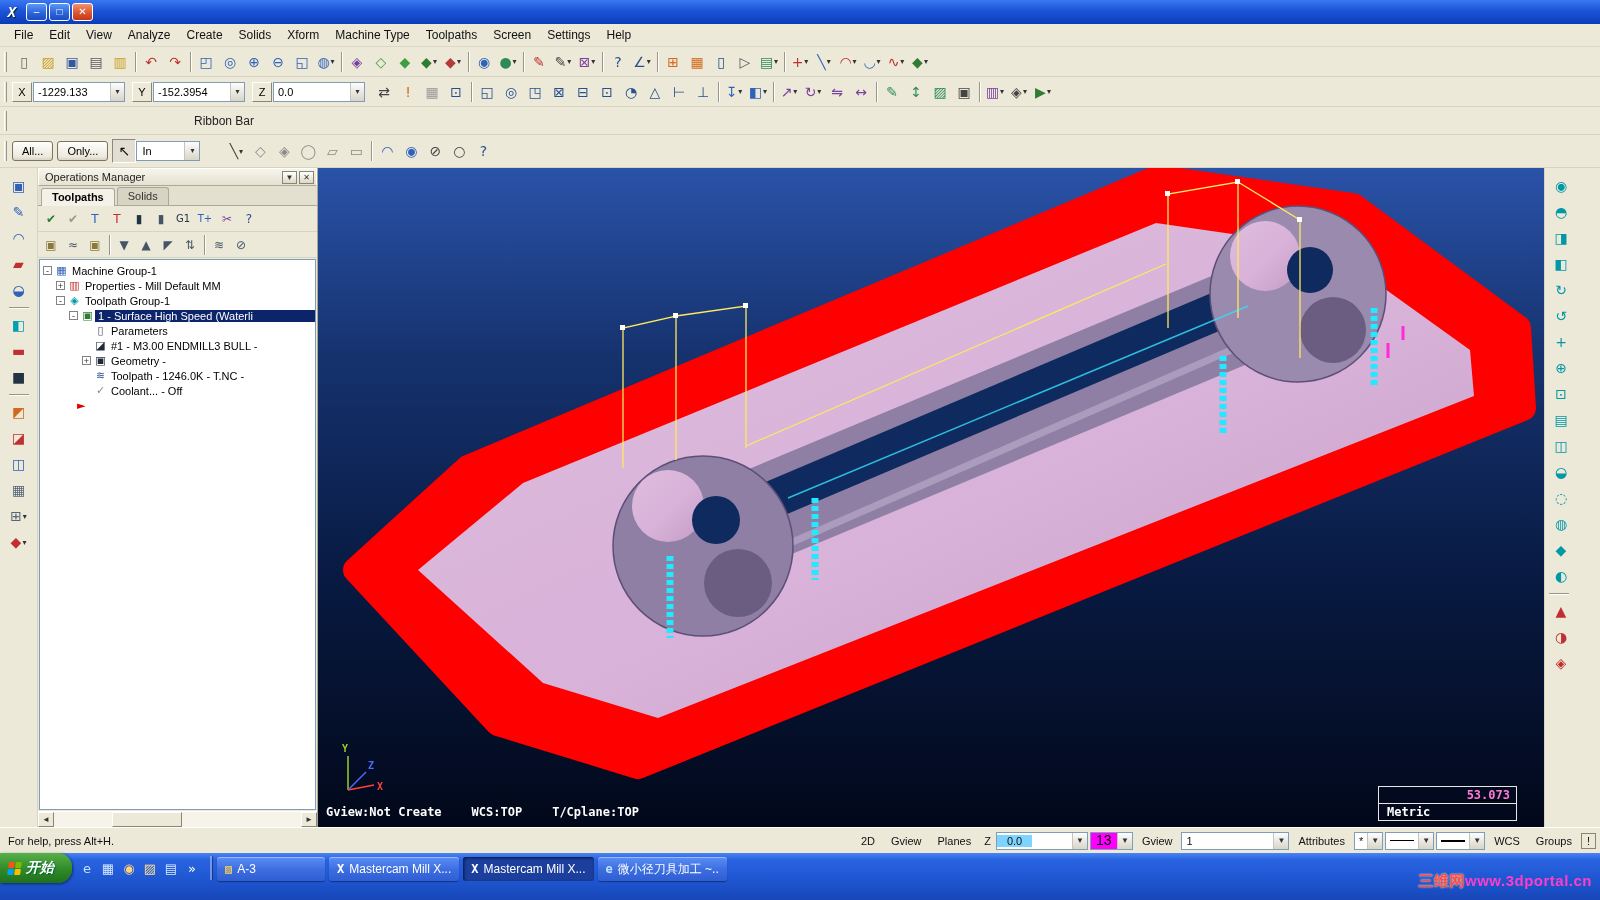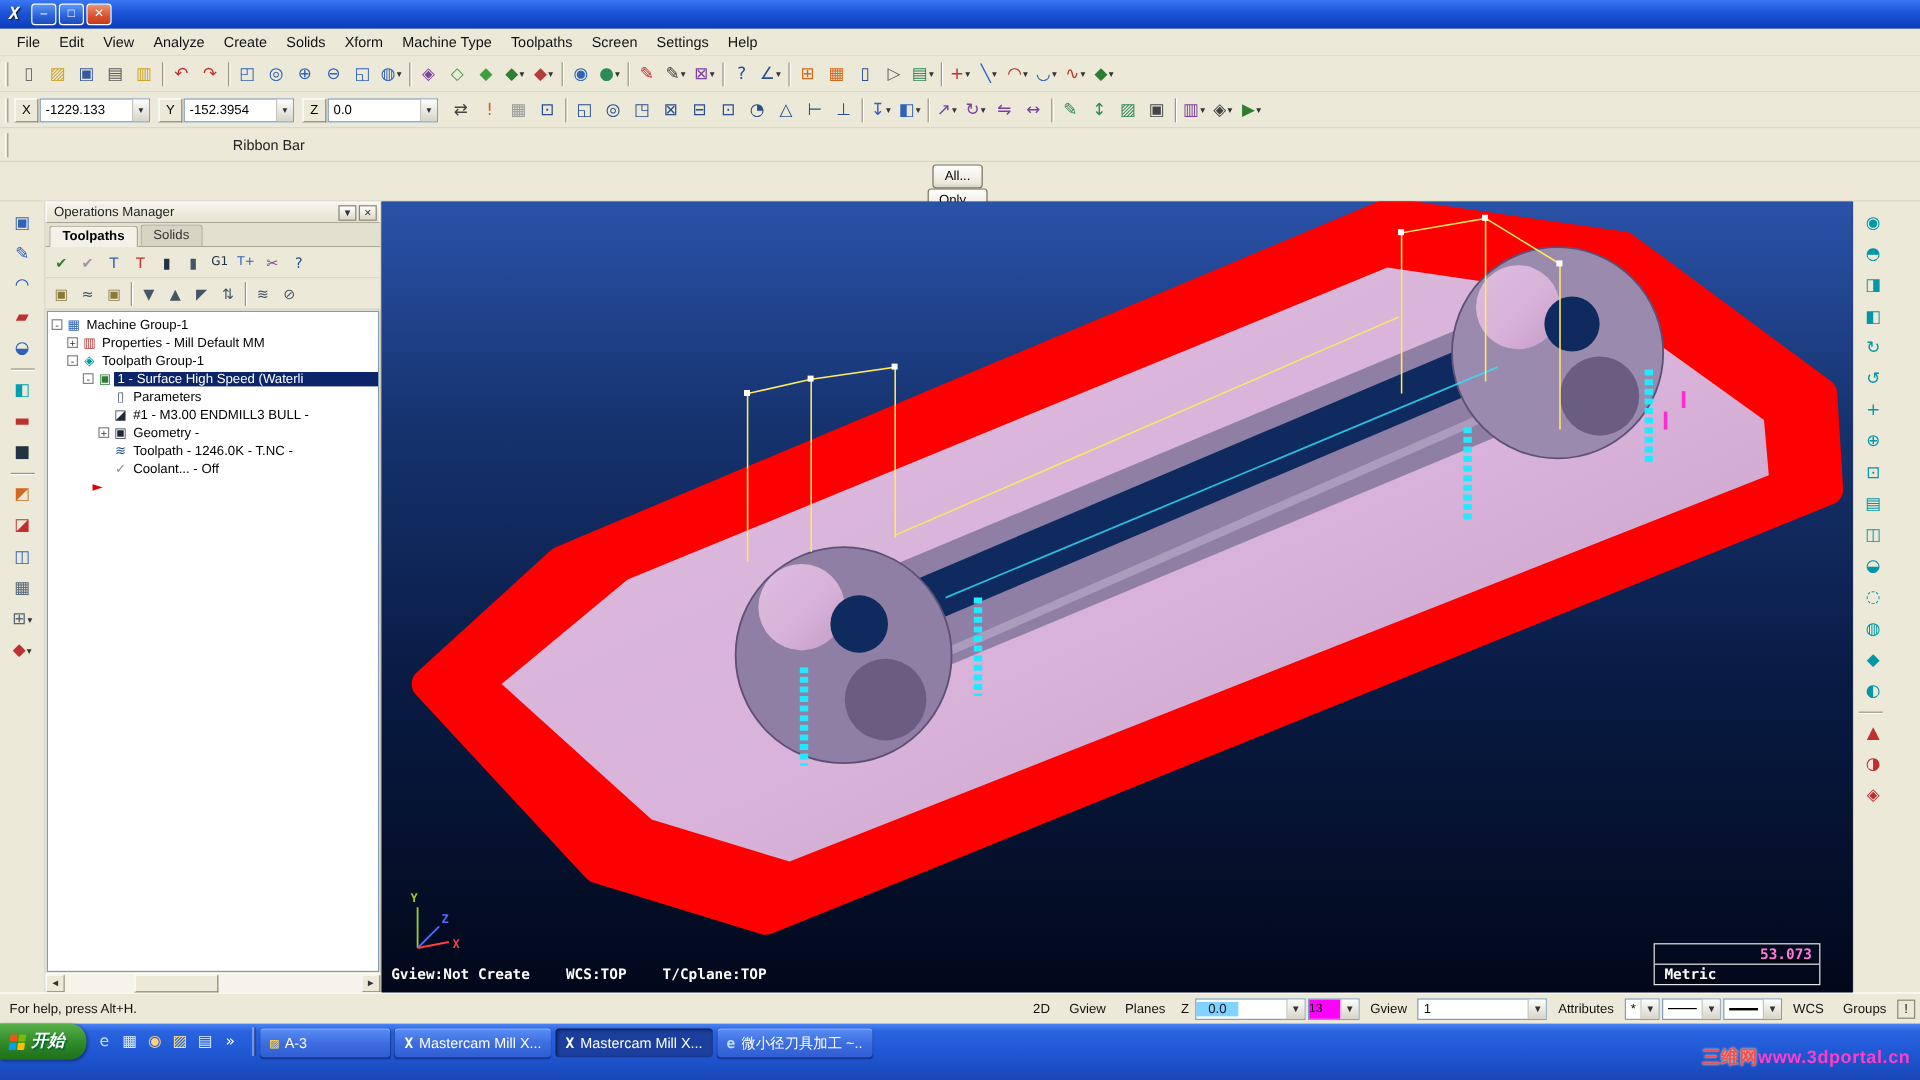--- a/index.html
+++ b/index.html
@@ -13,35 +13,35 @@
   .win-btns { display:flex; gap:2px; }
   .win-btn { width:21px; height:18px; border:1px solid #fff; border-radius:3px; background:linear-gradient(180deg,#5a97f7,#2a61d8 60%,#1c4cc0); color:#fff; font-size:10px; line-height:16px; text-align:center; }
   .win-btn.close { background:linear-gradient(180deg,#f0926e,#d9512c 60%,#c23a18); }
 
   
   .menubar { height:23px; background:#ece9d8; display:flex; align-items:center; padding-left:6px; border-bottom:1px solid #dcd8c8; }
   .menu-item { padding:3px 8px; font-size:12px; color:#111; }
 
   
   .tbrow { background:#ece9d8; display:flex; align-items:center; padding:2px 2px; border-bottom:1px solid #d8d4c4; }
-  .tbrow1 { height:30px; } .tbrow2 { height:30px; } .ribbon-row { height:28px; } .tbrow3 { height:33px;flex-direction:column; }
+  .tbrow1 { height:30px; } .tbrow2 { height:30px; } .ribbon-row { height:28px; } .tbrow3 { height:33px; }
   .tb-handle { width:3px; height:20px; border-left:1px solid #fff; border-right:1px solid #9a9686; margin:0 5px 0 2px; }
   .tb-btn { height:24px; min-width:24px; padding:0 1px; display:flex; align-items:center; justify-content:center; border:1px solid transparent; position:relative; }
   .tb-btn.pressed { border-color:#888 #fff #fff #888; background:#e2dfd2; }
   .tb-btn .glyph { font-size:14px; line-height:1; font-family:"DejaVu Sans",sans-serif; }
   .dd { font-size:8px; color:#333; margin-left:1px; font-family:"DejaVu Sans",sans-serif; }
   .tb-sep { width:1px; height:20px; background:#9a9686; box-shadow:1px 0 0 #fff; margin:0 3px; }
   .coord-group { display:flex; align-items:center; margin-right:7px; }
   .coord-label { min-width:20px; height:20px; border:1px solid; border-color:#fff #8a8674 #8a8674 #fff; background:#ece9d8; text-align:center; font-size:11px; line-height:18px; padding:0 3px; }
   .coord-input { width:92px; height:20px; border:1px solid #7f9db9; background:#fff; font-size:11px; display:flex; align-items:center; padding-left:4px; margin-left:1px; }
   .coord-input .val { flex:1; white-space:nowrap; overflow:hidden; }
   .coord-input .dd { width:14px; height:18px; background:linear-gradient(#fdfdfd,#d8d4c8); border-left:1px solid #c8c4b8; text-align:center; line-height:17px; }
   .ribbon-label { margin-left:182px; font-size:12px; color:#222; }
   .xp-btn { border:1px solid #7a7661; border-radius:3px; background:linear-gradient(#fefefe,#e8e4d4); font-size:11px; padding:3px 9px; margin-right:4px; box-shadow:inset 0 -2px 2px rgba(0,0,0,.06); }
-  .combo { display:flex; align-items:center; border:1px solid #7f9db9; background:#fff; height:20px; font-size:11px; margin-right:12px; }
+  .combo { display:flex; align-items:center; border:1px solid #7f9db9; background:#fff; height:20px; font-size:11px; margin-right:24px; }
   .combo .val { padding:0 5px; flex:1; }
   .combo .dd { width:15px; height:18px; background:linear-gradient(#fdfdfd,#d8d4c8); border-left:1px solid #c8c4b8; text-align:center; line-height:17px; }
 
   
   .main { flex:1; display:flex; min-height:0; }
   .side-strip { background:#ece9d8; display:flex; flex-direction:column; align-items:center; padding-top:6px; gap:2px; }
   .left-strip { width:38px; border-right:1px solid #d8d4c4; }
   .right-strip { width:56px; border-left:1px solid #d8d4c4; align-items:flex-start; padding-left:4px; }
   .side-strip .tb-sep { width:20px; height:1px; box-shadow:0 1px 0 #fff; margin:3px 0; }
 
@@ -79,21 +79,21 @@
 
   
   .statusbar { height:26px; background:#ece9d8; border-top:1px solid #fff; display:flex; align-items:center; padding:0 4px 0 8px; font-size:11px; color:#111; }
   .sb-help { flex:1; }
   .sb-btn { padding:2px 7px; margin-left:2px; color:#111; }
   .sb-label { padding:2px 3px 2px 6px; }
   .sb-combo { display:flex; align-items:center; border:1px solid #7f9db9; background:#fff; height:18px; margin-left:2px; }
   .sb-combo .val { padding:0 4px; }
   .sb-combo .hl { background:#7fd4ff; padding:0 10px; }
   .sb-dd { width:15px; height:16px; background:linear-gradient(#fdfdfd,#d8d4c8); border-left:1px solid #c8c4b8; text-align:center; font-size:8px; line-height:15px; color:#333; }
-  .sb-swatch { width:26px; height:16px; text-align:left; font-size:10px; line-height:15px; color:#000; }
+  .sb-swatch { width:26px; height:16px; text-align:center; font-size:14px; line-height:15px; color:#000; }
   .line-prev { width:24px; border-top:2px solid #000; margin:0 4px; }
   .line-prev.thin { border-top-width:1px; }
 
   
   .taskbar { height:47px; background:linear-gradient(180deg,#4a84f4 0%,#2a63e0 14%,#2058d4 50%,#1747b8 100%); display:flex; align-items:flex-start; padding-top:3px; position:relative; }
   .start-btn { height:30px; display:flex; align-items:center; gap:5px; padding:0 18px 0 8px; margin-top:-3px; background:linear-gradient(180deg,#58b04a,#2f8a28 55%,#1f701c); border-radius:0 14px 14px 0; box-shadow:1px 1px 3px rgba(0,0,0,.5); color:#fff; font:bold italic 14px "Liberation Sans",sans-serif; text-shadow:1px 1px 1px #063; }
   .xp-logo { display:grid; grid-template-columns:6px 6px; grid-template-rows:6px 6px; gap:1px; transform:skewX(-8deg); }
   .xp-logo span { border-radius:1px; }
   .ql { display:flex; align-items:center; gap:3px; padding:0 6px; height:26px; }
   .ql-ico { width:18px; height:20px; text-align:center; font-size:13px; line-height:20px; font-family:"DejaVu Sans",sans-serif; }

